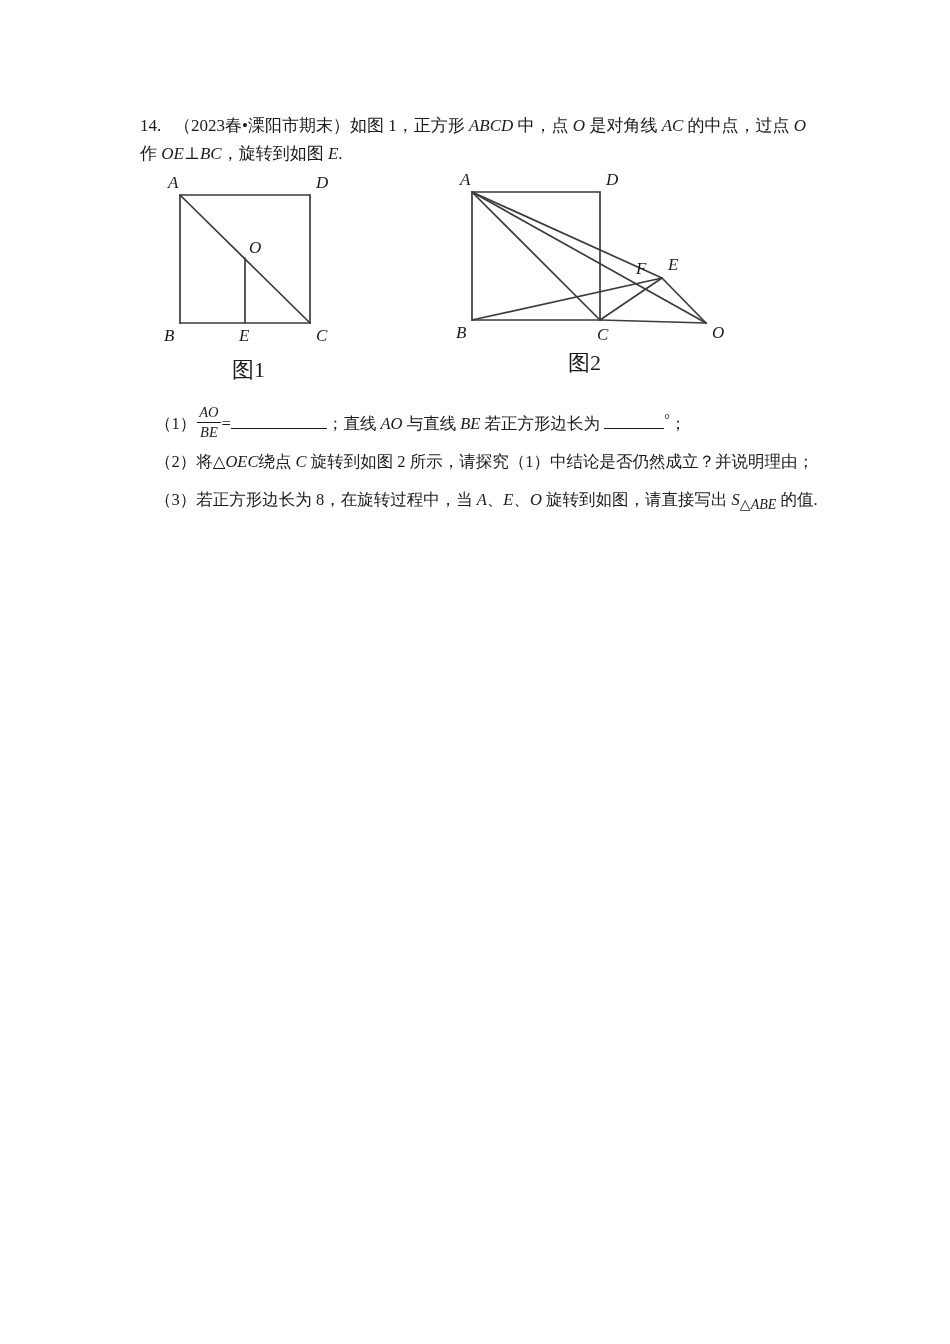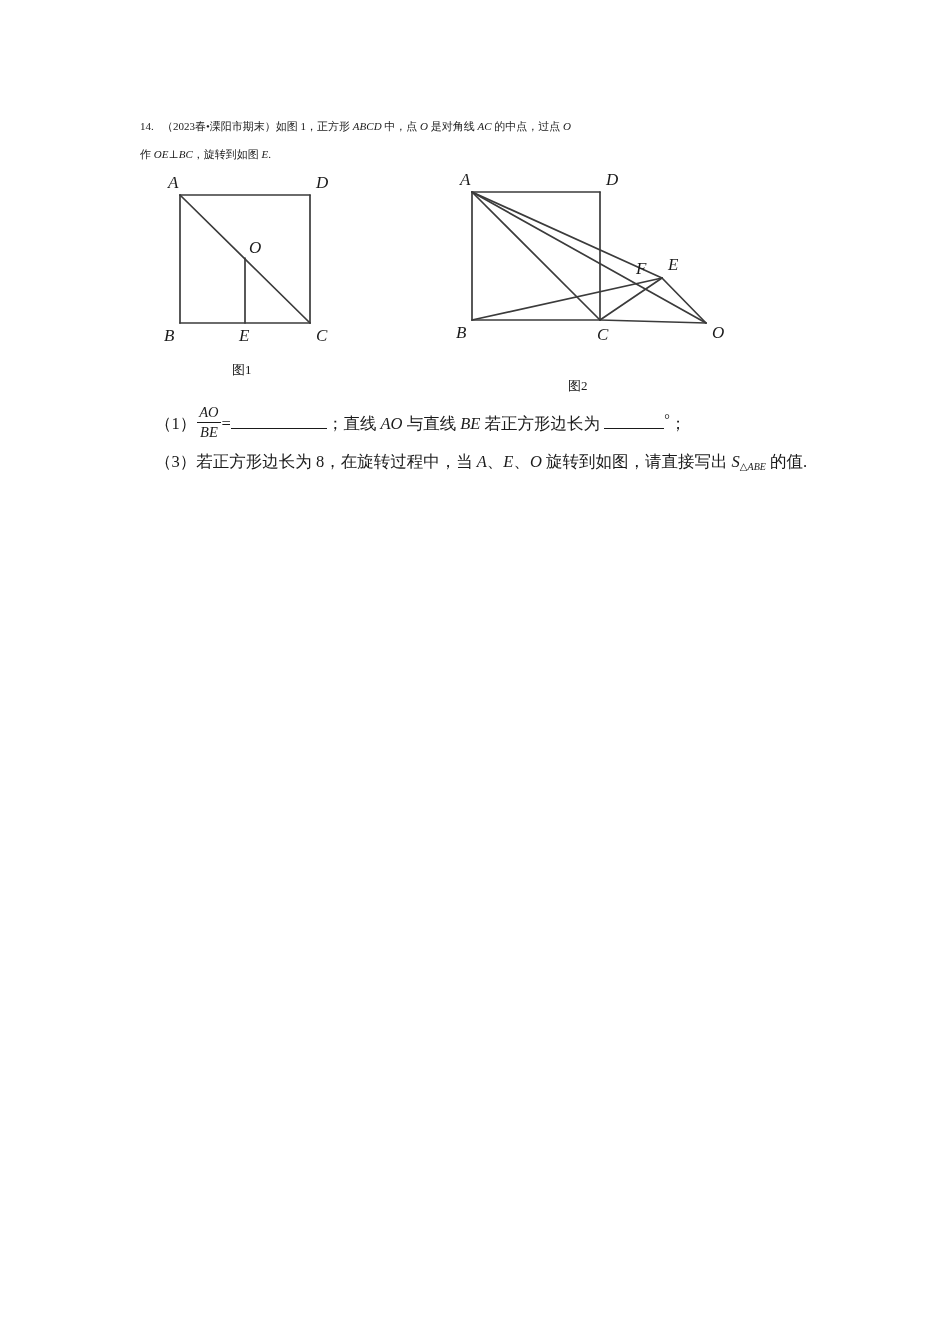--- a/index.html
+++ b/index.html
@@ -22,21 +22,21 @@
     width: 950px;
     height: 1344px;
   }
 
   
   .problem-head {
     position: absolute;
     left: 140px;
     top: 112px;
     width: 710px;
-    font-size: 11px;
+    font-size: 17px;
     line-height: 28px;
     text-align: justify;
   }
   .ital {
     font-style: italic;
   }
 
   
   .figures {
     position: absolute;
@@ -46,27 +46,27 @@
     height: 215px;
   }
   .fig-wrap {
     position: absolute;
   }
   #fig1-wrap { left: 150px; top: 0px; }
   #fig2-wrap { left: 440px; top: 0px; }
 
   .fig-caption {
     position: absolute;
-    font-size: 13px;
+    font-size: 22px;
     line-height: 20px;
     color: #1a1a1a;
     white-space: nowrap;
   }
   #fig1-caption { left: 232px; top: 360px; }
-  #fig2-caption { left: 568px; top: 376px; }
+  #fig2-caption { left: 568px; top: 353px; }
 
   
   .questions {
     position: absolute;
     left: 155px;
     top: 402px;
     width: 700px;
     font-size: 16.5px;
   }
   .q-item {
@@ -100,21 +100,21 @@
     border-bottom: 1.3px solid #1a1a1a;
     height: 0.85em;
   }
   .blank-short {
     display: inline-block;
     width: 60px;
     border-bottom: 1.3px solid #1a1a1a;
     height: 0.85em;
   }
   .sub {
-    font-size: 10px;
+    font-size: 14px;
     vertical-align: -0.25em;
     font-style: italic;
   }
   .deg { font-size: 14px; vertical-align: 0.35em; }
   .tri-sym { font-style: normal; }
 
   svg { display: block; }
   .seg {
     stroke: #3b3b3b;
     stroke-width: 1.7;
@@ -184,20 +184,23 @@
 
   <div class="fig-caption" id="fig1-caption">图1</div>
   <div class="fig-caption" id="fig2-caption">图2</div>
 
   <div class="questions">
 
     <div class="q-item tall">
       <span>（1）</span><span class="frac"><span class="num ital">AO</span><span class="den ital">BE</span></span><span>=</span><span class="blank-long"></span><span>；直线 </span><span class="ital">AO</span><span> 与直线 </span><span class="ital">BE</span><span> 若正方形边长为 </span><span class="blank-short"></span><span class="deg">°</span><span>；</span>
     </div>
 
+    <div class="q-item tall">
+      <span>（2）</span><span class="tri-sym">将△</span><span class="ital">OEC</span><span>绕点 </span><span class="ital">C</span><span> 旋转到如图 2 所示，请探究（1）中结论是否仍然成立？并说明理由；</span>
+    </div>
 
     <div class="q-item tall">
       <span>（3）</span><span>若正方形边长为 8，在旋转过程中，当 </span><span class="ital">A</span><span>、</span><span class="ital">E</span><span>、</span><span class="ital">O</span><span> 旋转到如图，请直接写出 </span><span class="ital">S</span><span class="sub">△ABE</span><span> 的值.</span>
     </div>
 
   </div>
 
 </div>
 
 </body></html>

